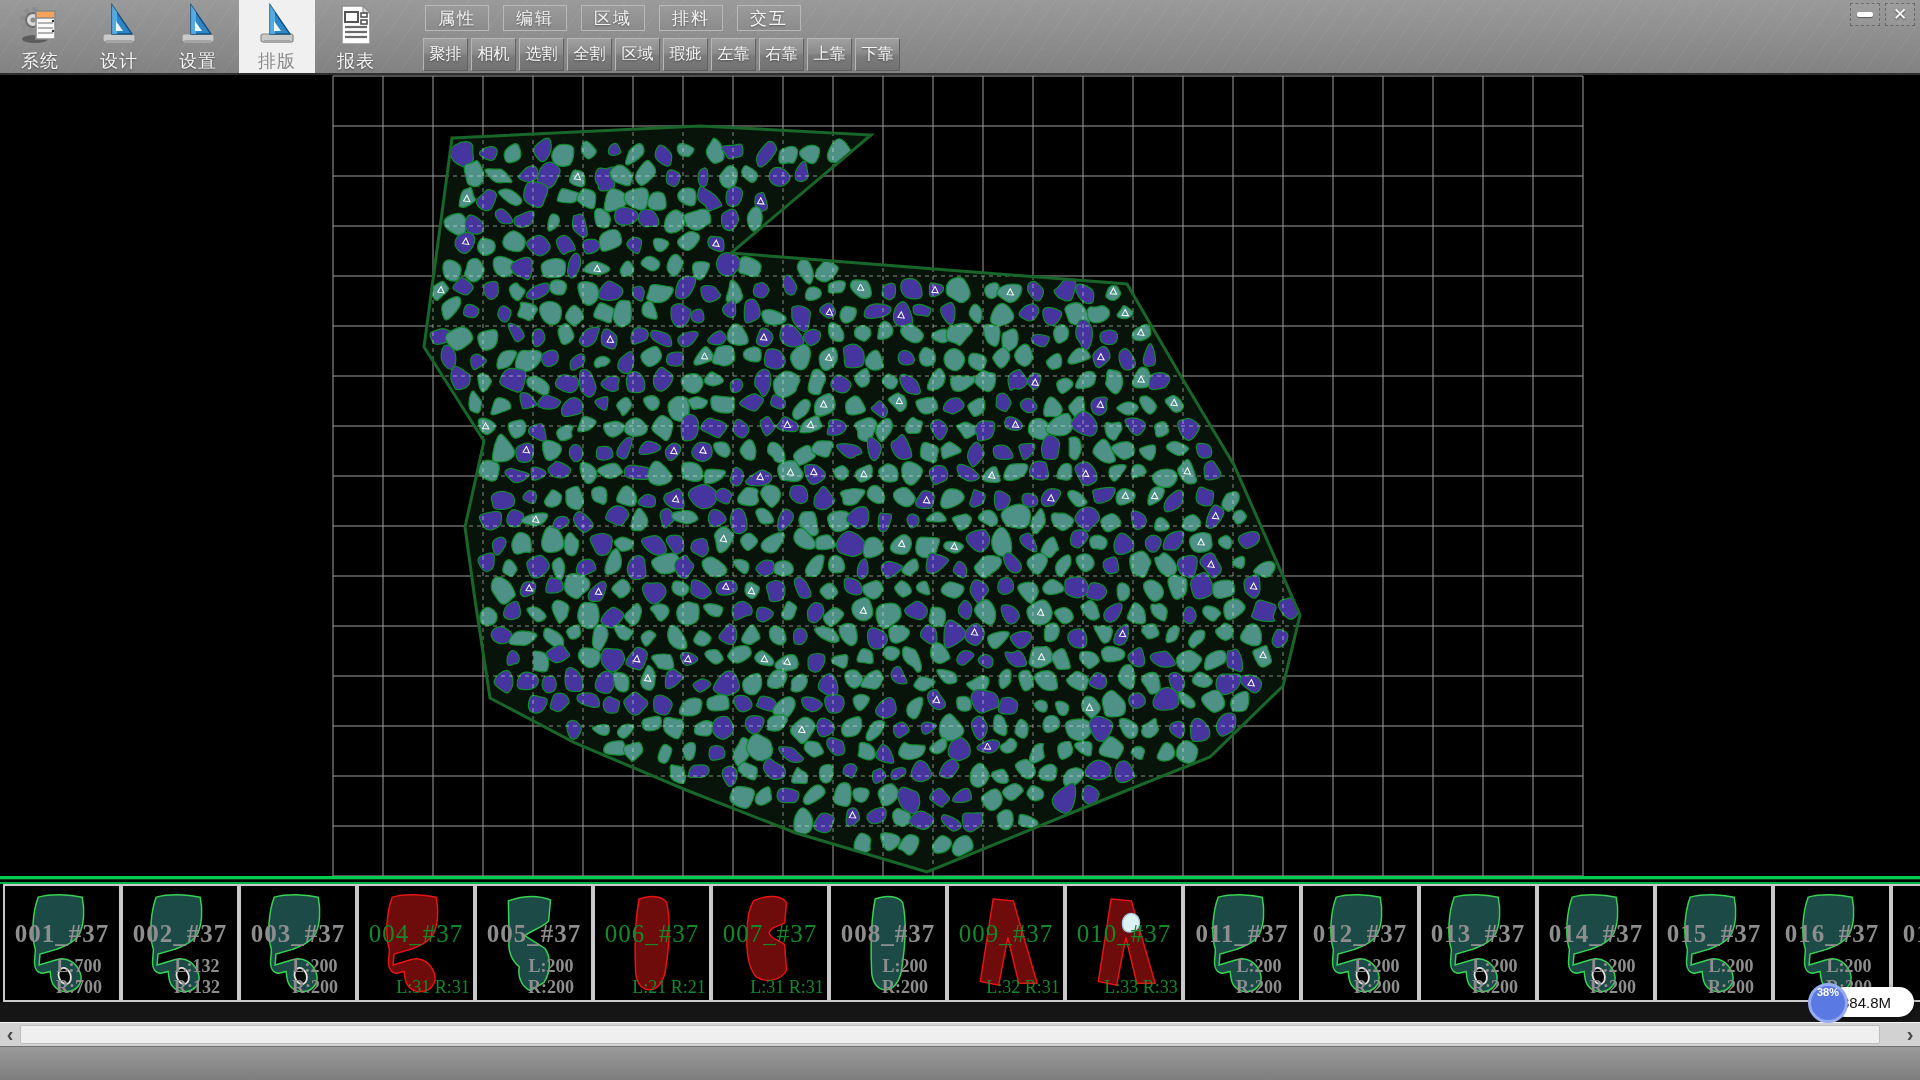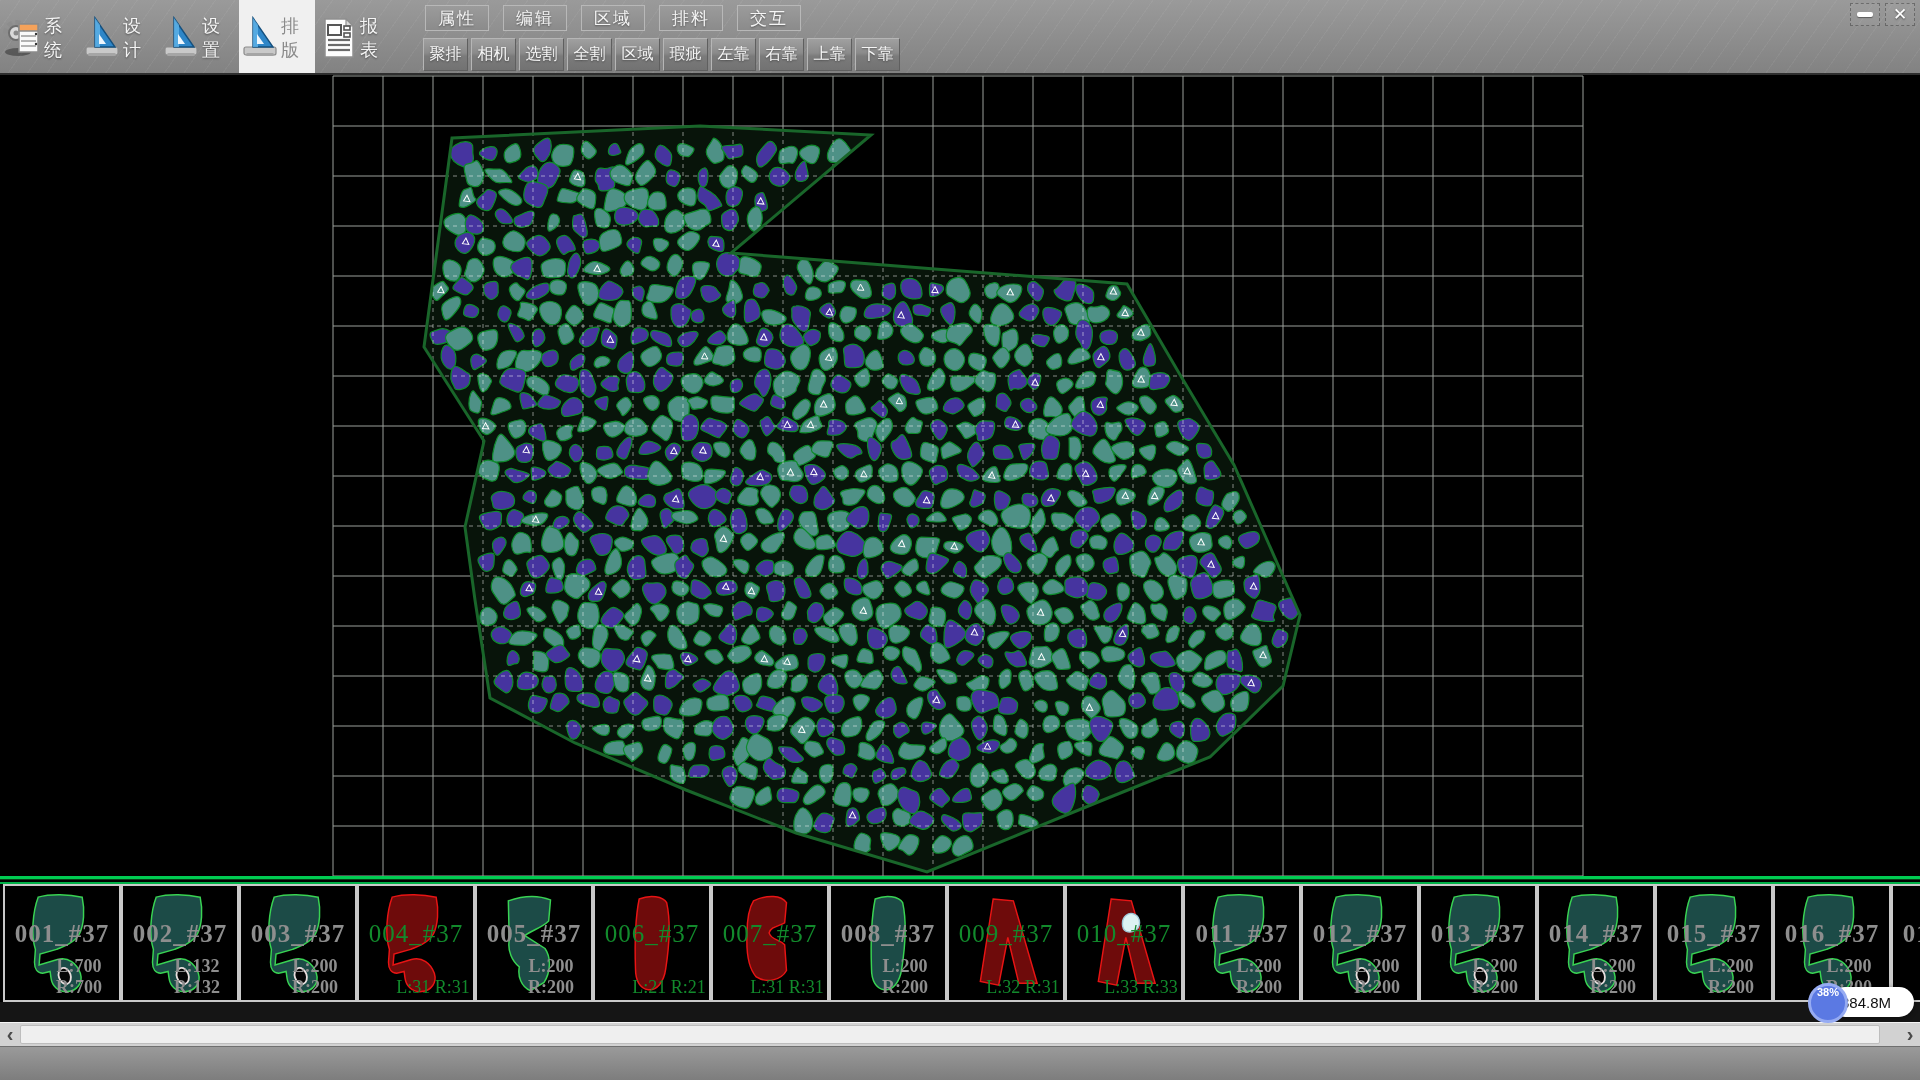--- a/index.html
+++ b/index.html
@@ -6,21 +6,21 @@
   body{width:1920px;height:1080px;overflow:hidden;font-family:"Liberation Sans","DejaVu Sans",sans-serif;}
   .app{position:relative;width:1920px;height:1080px;background:#000;overflow:hidden;}
 
   
   .toolbar{position:absolute;left:0;top:0;width:1920px;height:75px;box-sizing:border-box;
     background:
       repeating-linear-gradient(125deg, rgba(255,255,255,0.05) 0 1px, rgba(255,255,255,0) 1px 16px),
       linear-gradient(180deg,#9a9a9a,#828282);
     border-bottom:2px solid #2e2e2e;}
   #big-buttons{position:absolute;left:2px;top:0;height:73px;display:flex;}
-  .bigbtn{width:76px;height:73px;margin-right:3px;display:flex;flex-direction:row;align-items:center;cursor:default;}
+  .bigbtn{width:76px;height:73px;margin-right:3px;display:flex;flex-direction:column;align-items:center;cursor:default;}
   .bigbtn.active{background:#f0f0f0;justify-content:space-between;}
   .bigicon{width:42px;height:44px;margin-top:3px;}
   .bigicon svg{width:42px;height:44px;display:block;}
   .biglabel{font-size:18px;color:#f5f5f5;text-shadow:0 1px 2px rgba(0,0,0,0.45);margin-top:2px;letter-spacing:1px;}
   .bigbtn.active .biglabel{color:#8a8a8a;text-shadow:none;}
 
   #menu-row{position:absolute;left:425px;top:5px;height:20px;display:flex;justify-content:space-between;}
   .menuitem{width:64px;height:26px;margin-right:14px;display:flex;align-items:center;justify-content:center;
     border:1px solid #b8b8b8;background:linear-gradient(#9b9b9b,#8b8b8b);
     color:#f5f5f5;font-size:17px;text-shadow:0 1px 2px rgba(0,0,0,0.4);letter-spacing:2px;box-sizing:border-box;}

